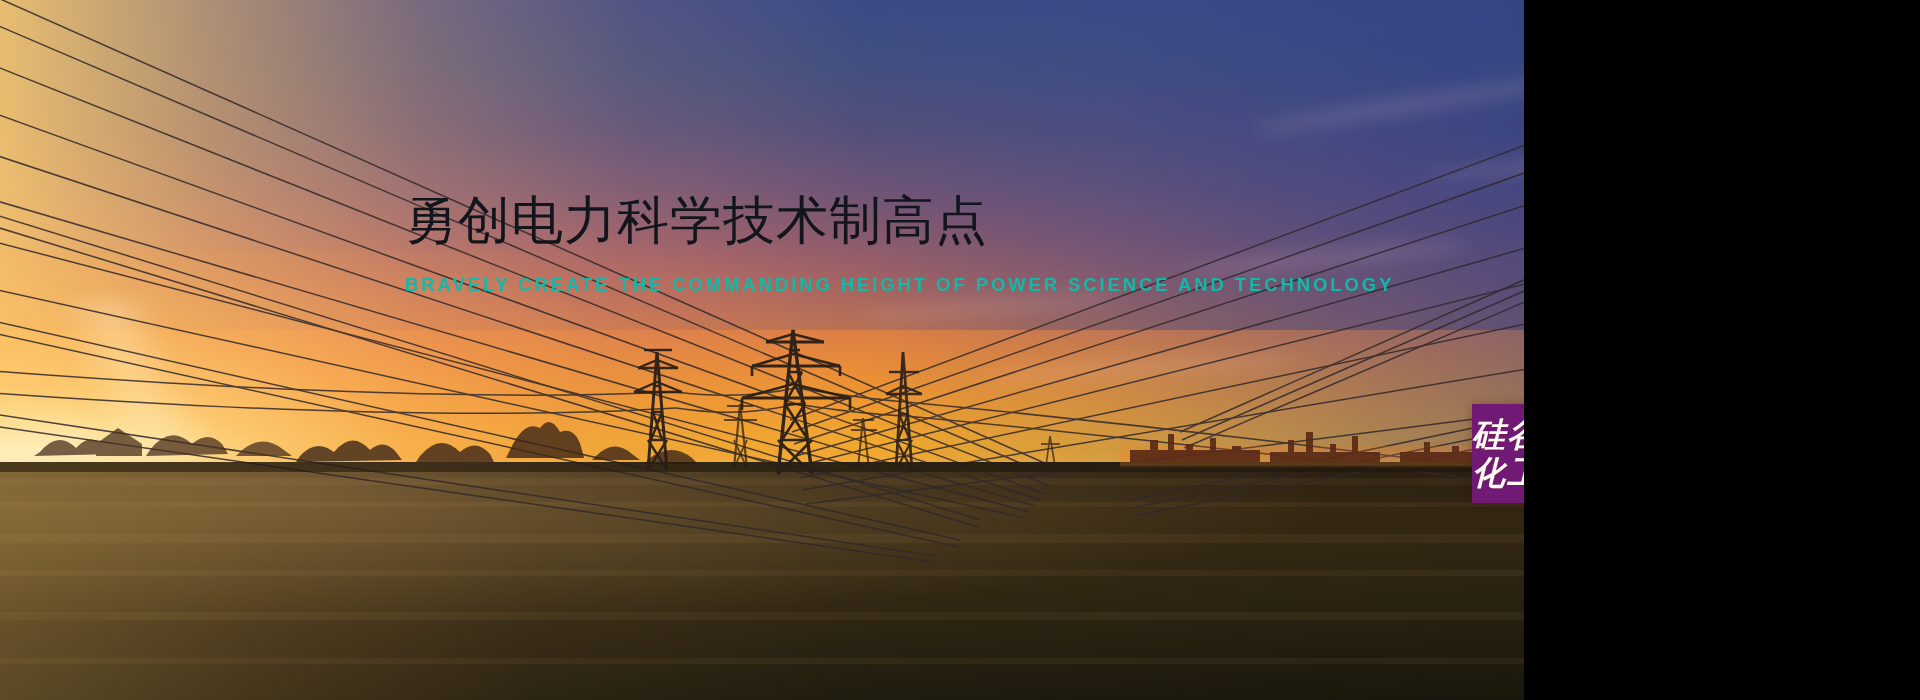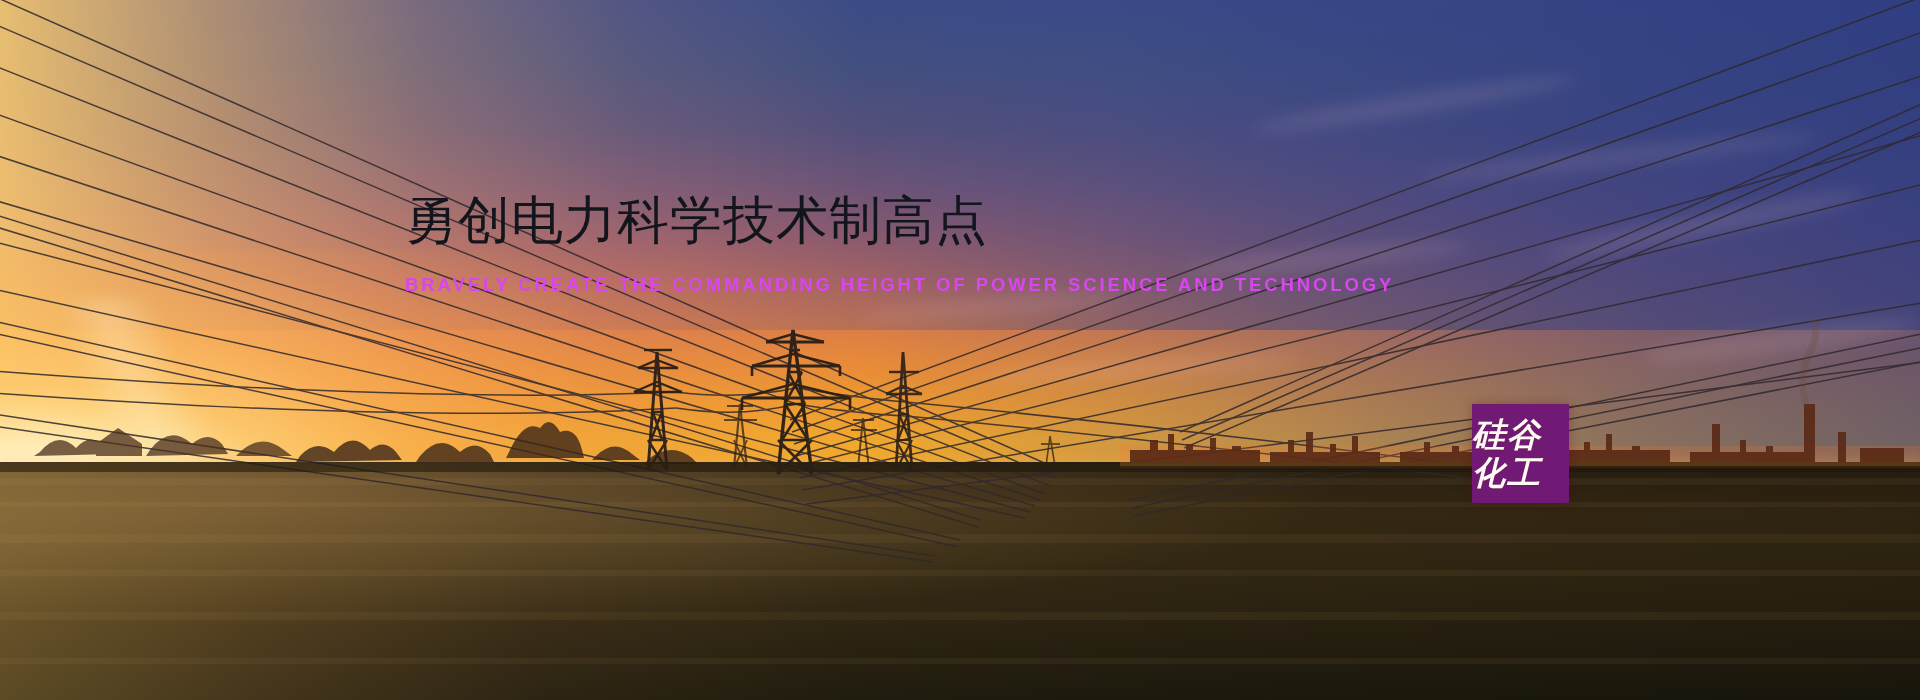--- a/index.html
+++ b/index.html
@@ -6,21 +6,21 @@
     margin: 0;
     padding: 0;
     background: #000;
   }
   body {
     font-family: "Liberation Sans", sans-serif;
   }
 
   .banner {
     position: relative;
-    width: 1920px;
+    width: 1524px;
     height: 700px;
     overflow: hidden;
     background: #12070a;
   }
 
   
   .sky {
     position: absolute;
     left: 0; top: 0;
     width: 1920px;
@@ -174,21 +174,21 @@
     line-height: 68px;
     color: #12161c;
     letter-spacing: 1px;
     font-weight: 400;
     white-space: nowrap;
   }
   .en-line {
     font-family: "Liberation Sans", sans-serif;
     font-size: 18.5px;
     line-height: 37px;
-    color: #d946ef;
+    color: #14b8a6;
     letter-spacing: 2.9px;
     font-weight: 700;
     white-space: nowrap;
   }
   .en-block { margin-top: 12px; }
 
   
   .logo-seal {
     position: absolute;
     left: 1425px;

